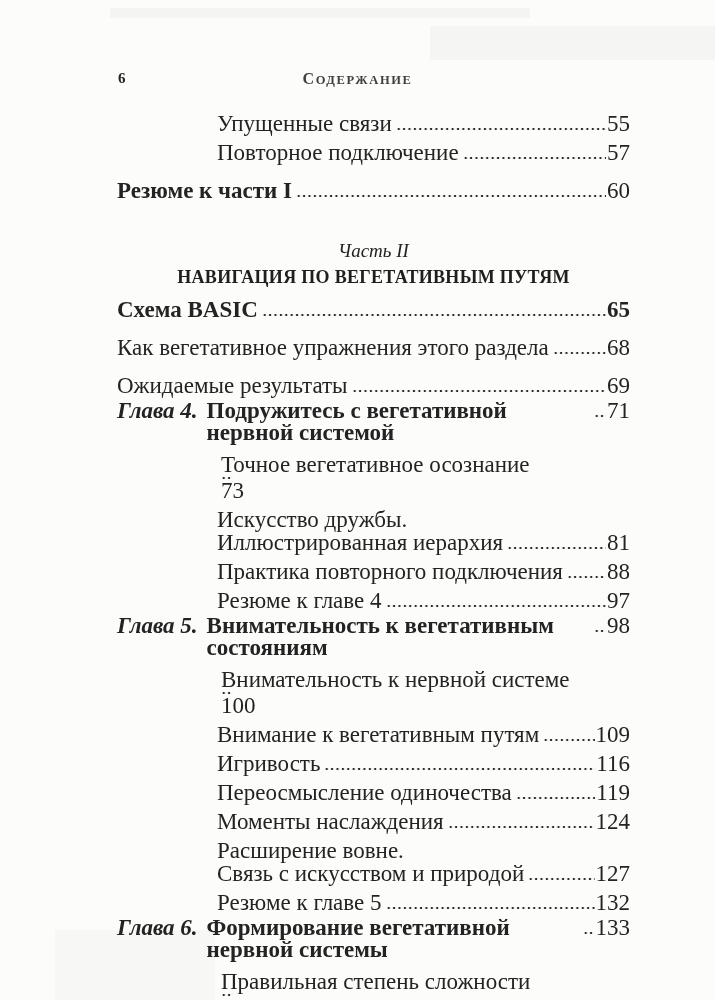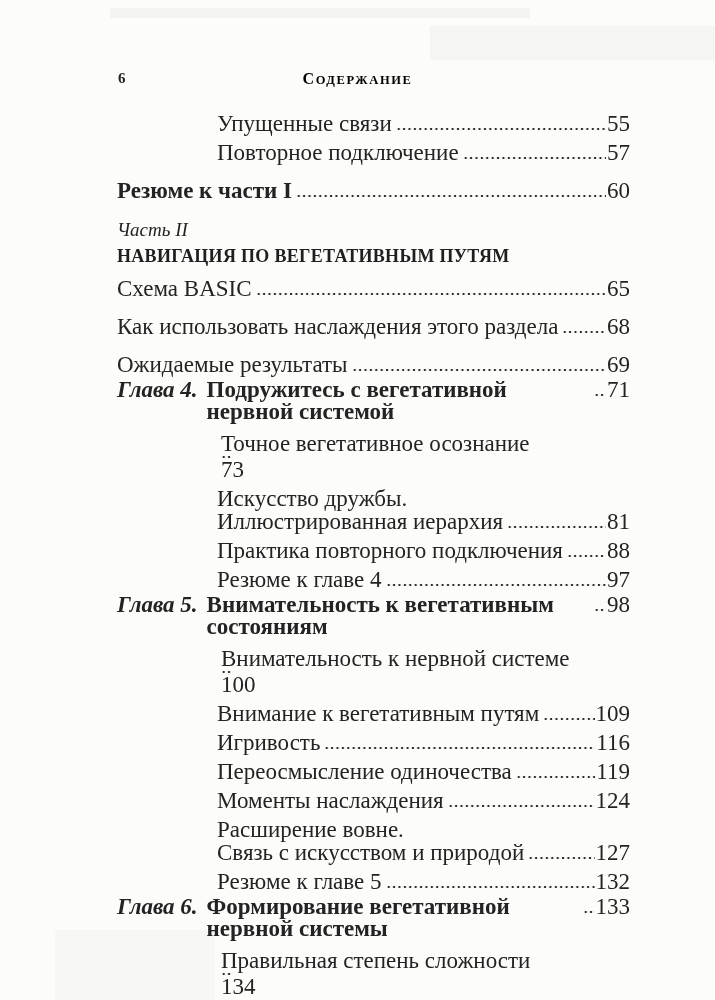--- a/index.html
+++ b/index.html
@@ -23,21 +23,21 @@
   .folio {
     position: absolute; left: 118px; top: 69px;
     font-size: 15px; font-weight: bold; line-height: 18px;
   }
   .running-head {
     position: absolute; left: 0; right: 0; top: 70px;
     text-align: center;
     font-weight: bold;
     font-size: 12.5px; letter-spacing: 1.6px;
     text-transform: uppercase;
-    color: #000000;
+    color: #404040;
   }
   .running-head::first-letter { font-size: 16px; letter-spacing: 1.6px; }
 
   
   .toc {
     position: absolute; left: 0; right: 0; top: 0;
     padding: 113px 85px 0 117px;
   }
   .toc > :first-child { margin-top: 0; }
 
@@ -47,22 +47,22 @@
   .lvl2 { margin-top: 7px; padding-left: 100px; }
   .lvl1 { margin-top: 16px; }
   .bold > span:first-child { font-weight: bold; }
 
   .chapter { margin-top: 3px; }
   .chapter + .lvl2 { margin-top: 10px; flex-direction: column; }
   .ch-label { font-weight: bold; font-style: italic; margin-right: 9px; white-space: nowrap; }
   .ch-title { font-weight: bold; }
   .chapter .dots { margin-left: 6px; }
 
-  .part { margin-top: 15px; margin-bottom: 0; text-align: left; }
-  .part + .entry { margin-top: 8px; }
+  .part { margin-top: 36px; margin-bottom: 0; text-align: center; }
+  .part + .entry { margin-top: 8px; font-weight: bold; }
   .part-label { font-style: italic; font-size: 19px; line-height: 25px; }
   .part-title { font-weight: bold; font-size: 18px; line-height: 28px; letter-spacing: 0.3px; color: #1f1f1f; }
 
   .twoline .tl1 { line-height: 22px; }
   .twoline .row { margin-top: 1px; }
 
   .dots {
     flex: 1 1 auto;
     height: 4px;
     margin: 0 1px 0 4px;
@@ -104,21 +104,21 @@
       <div class="part">
         <div class="part-label">Часть II</div>
         <div class="part-title">НАВИГАЦИЯ ПО ВЕГЕТАТИВНЫМ ПУТЯМ</div>
       </div>
       <div class="entry row lvl1">
         <span>Схема BASIC</span>
         <span class="dots"></span>
         <span class="pg">65</span>
       </div>
       <div class="entry row lvl1">
-        <span>Как использовать наслаждения этого раздела</span>
+        <span>Как вегетативное упражнения этого раздела</span>
         <span class="dots"></span>
         <span class="pg">68</span>
       </div>
       <div class="entry row lvl1">
         <span>Ожидаемые результаты</span>
         <span class="dots"></span>
         <span class="pg">69</span>
       </div>
       <div class="entry row chapter">
         <span class="ch-label">Глава 4.</span>

